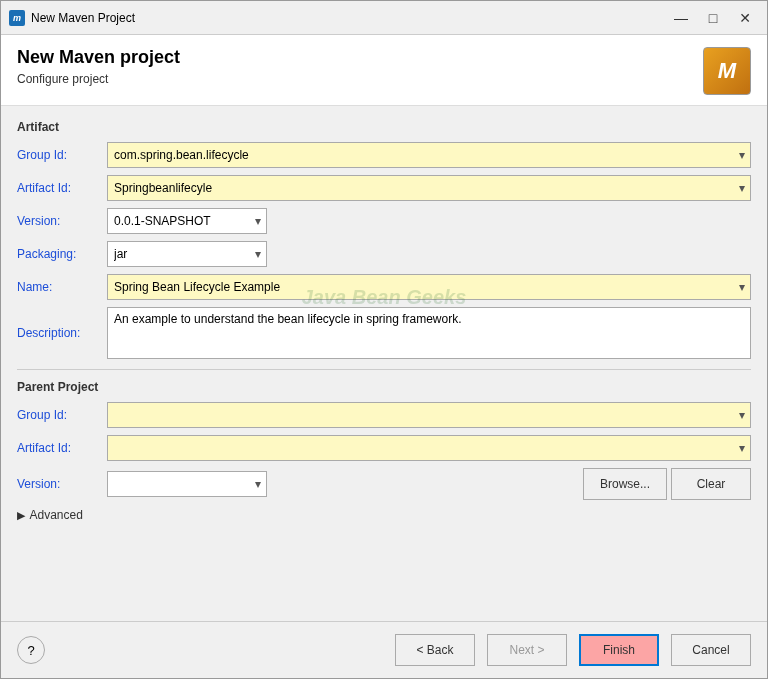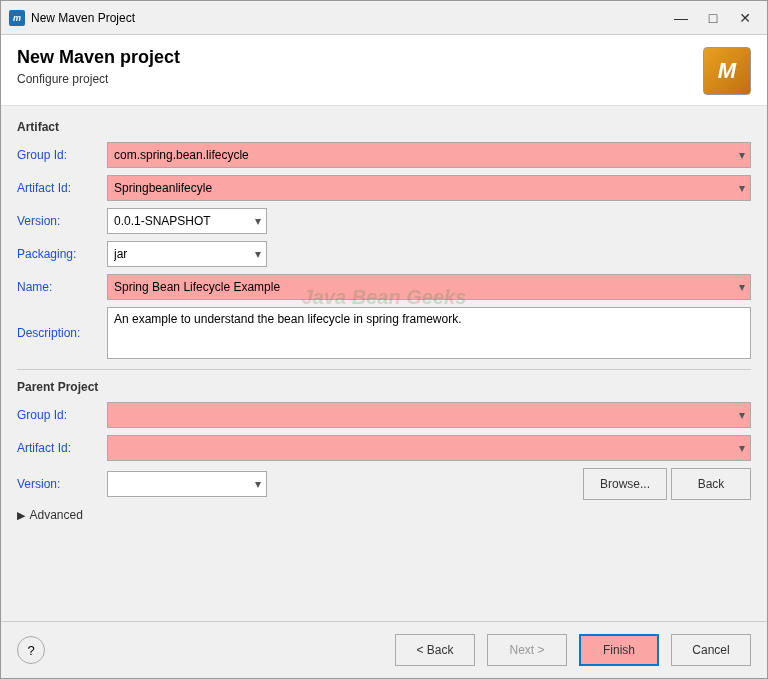--- a/index.html
+++ b/index.html
@@ -160,21 +160,21 @@
     .form-input-with-dropdown {
       flex: 1;
       position: relative;
       display: flex;
       align-items: center;
     }
     .form-input-with-dropdown input {
       width: 100%;
       height: 26px;
       border: 1px solid #aaa;
-      background: #fca5a5;
+      background: #fef9c3;
       padding: 2px 8px 2px 6px;
       font-size: 12px;
       font-family: inherit;
     }
     .form-input-with-dropdown::after {
       content: '▾';
       position: absolute;
       right: 6px;
       color: #555;
       pointer-events: none;
@@ -383,21 +383,21 @@
       <div class="parent-version-row">
         <span class="form-label">Version:</span>
         <div class="form-select-wrapper small-select">
           <select>
             <option></option>
           </select>
         </div>
         <div style="flex:1;"></div>
         <div class="browse-clear-group">
           <button class="btn">Browse...</button>
-          <button class="btn">Back</button>
+          <button class="btn">Clear</button>
         </div>
       </div>
     </div>
 
     <div class="advanced-row">
       <span class="advanced-arrow">▶</span>
       <span class="advanced-label">Advanced</span>
     </div>
   </div>
 

